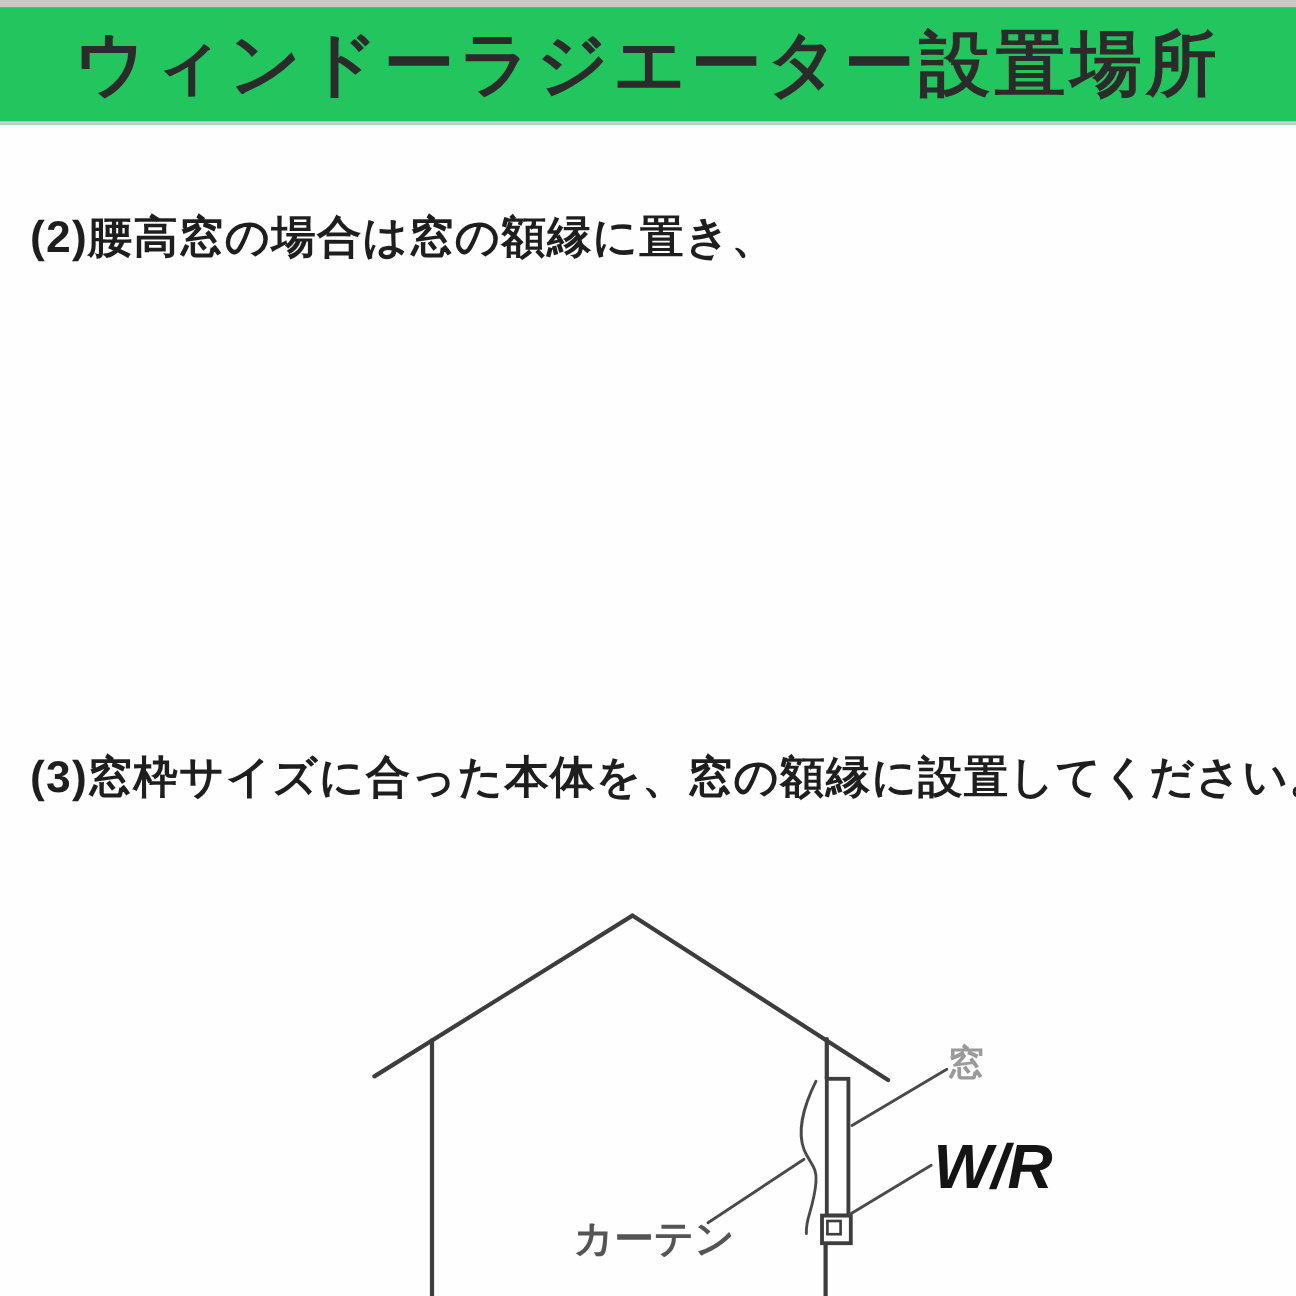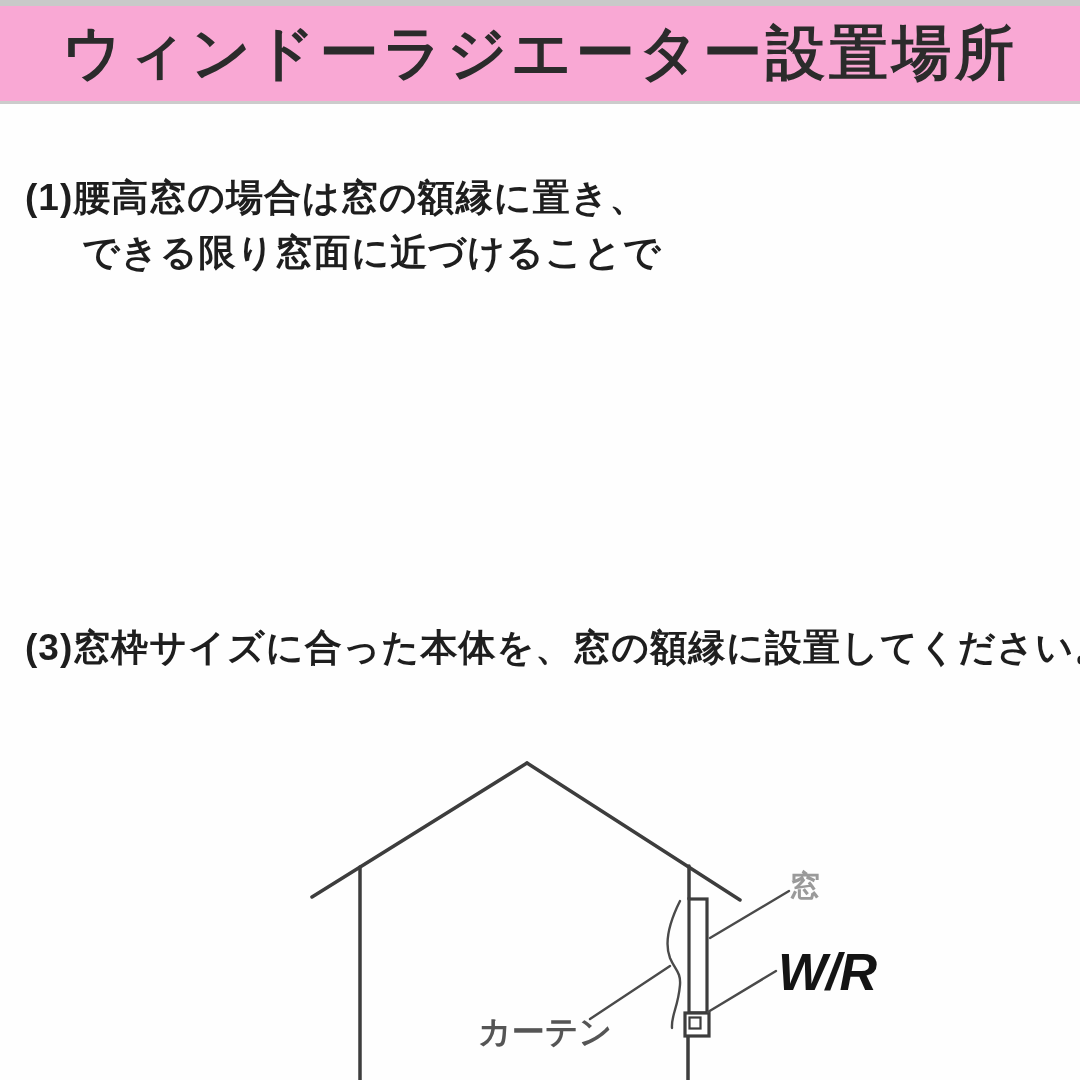--- a/index.html
+++ b/index.html
@@ -15,21 +15,21 @@
     overflow: hidden;
     font-family: "Liberation Sans", "DejaVu Sans", sans-serif;
   }
   
   .title-bar {
     position: absolute;
     top: 0; left: 0;
     width: 1080px;
     height: 104px;
     box-sizing: border-box;
-    background: #f9a8d4;
+    background: #22c55e;
     border-top: 6px solid #c9c9c9;
     border-bottom: 3px solid #cccccc;
     display: flex;
     align-items: center;
     justify-content: center;
   }
   .title-bar h1 {
     margin: 0;
     font-size: 59px;
     font-weight: 600;
@@ -99,22 +99,21 @@
 <body>
 
 <div class="page">
 
   <header class="title-bar">
     <h1>ウィンドーラジエーター設置場所</h1>
   </header>
 
   <main>
     <div class="block" id="block-1">
-      <div class="line">(1)腰高窓の場合は窓の額縁に置き、</div>
-      <div class="line cont">できる限り窓面に近づけることで</div>
+      <div class="line">(2)腰高窓の場合は窓の額縁に置き、</div>
     </div>
 
     <div class="block" id="block-2">
     </div>
 
     <div class="block" id="block-3">
       <div class="line">(3)窓枠サイズに合った本体を、窓の額縁に設置してください。</div>
     </div>
   </main>
 

